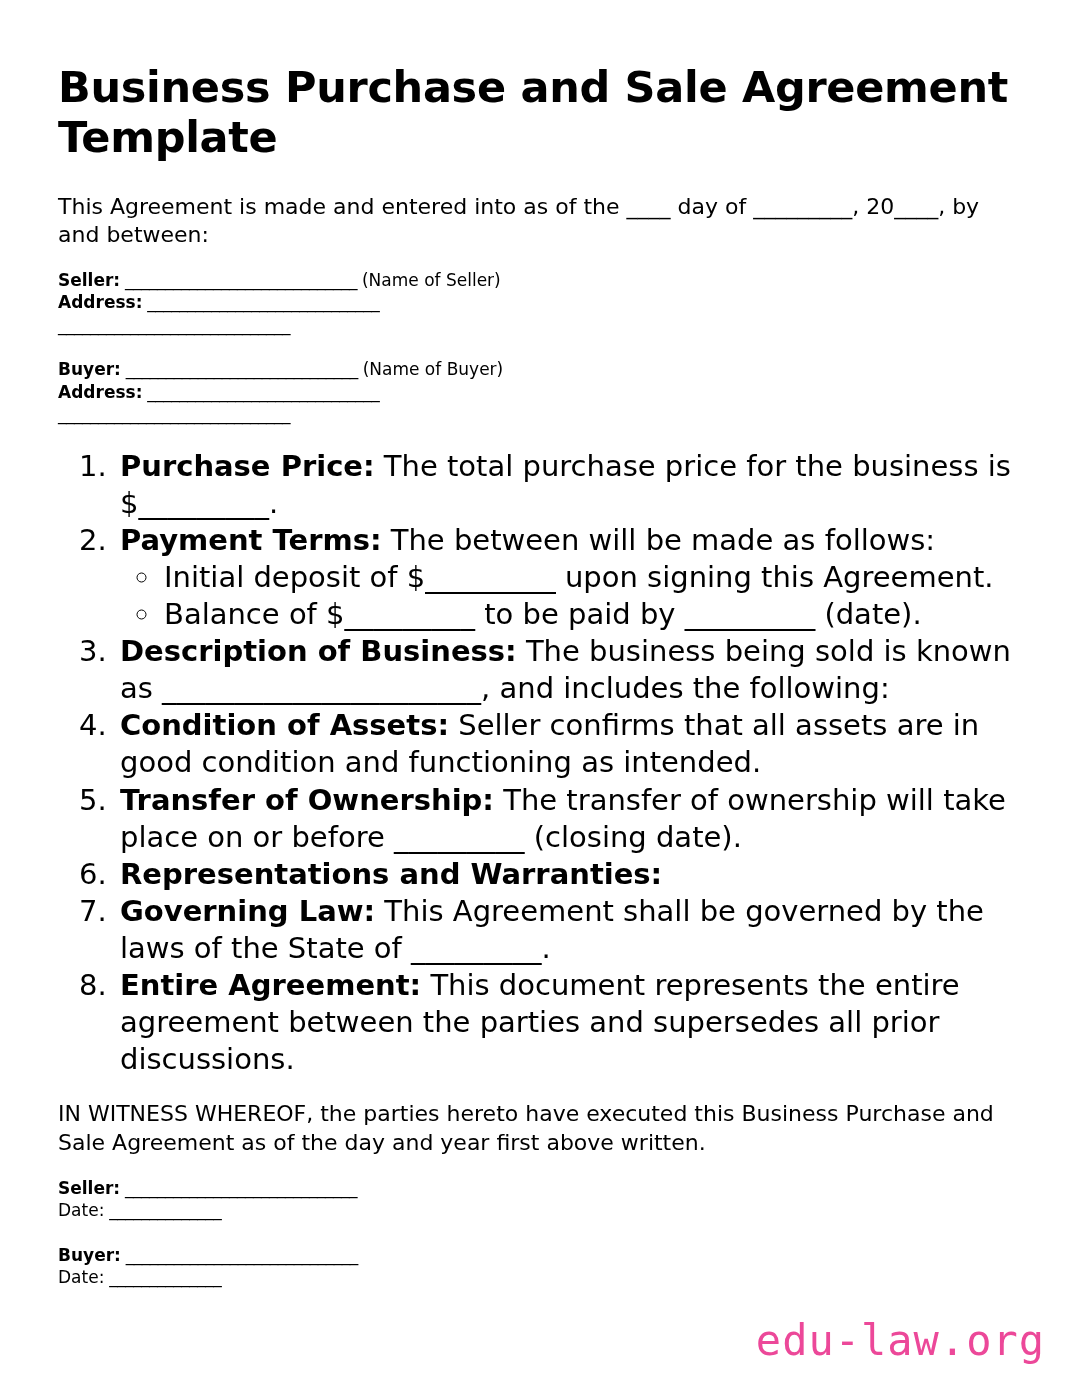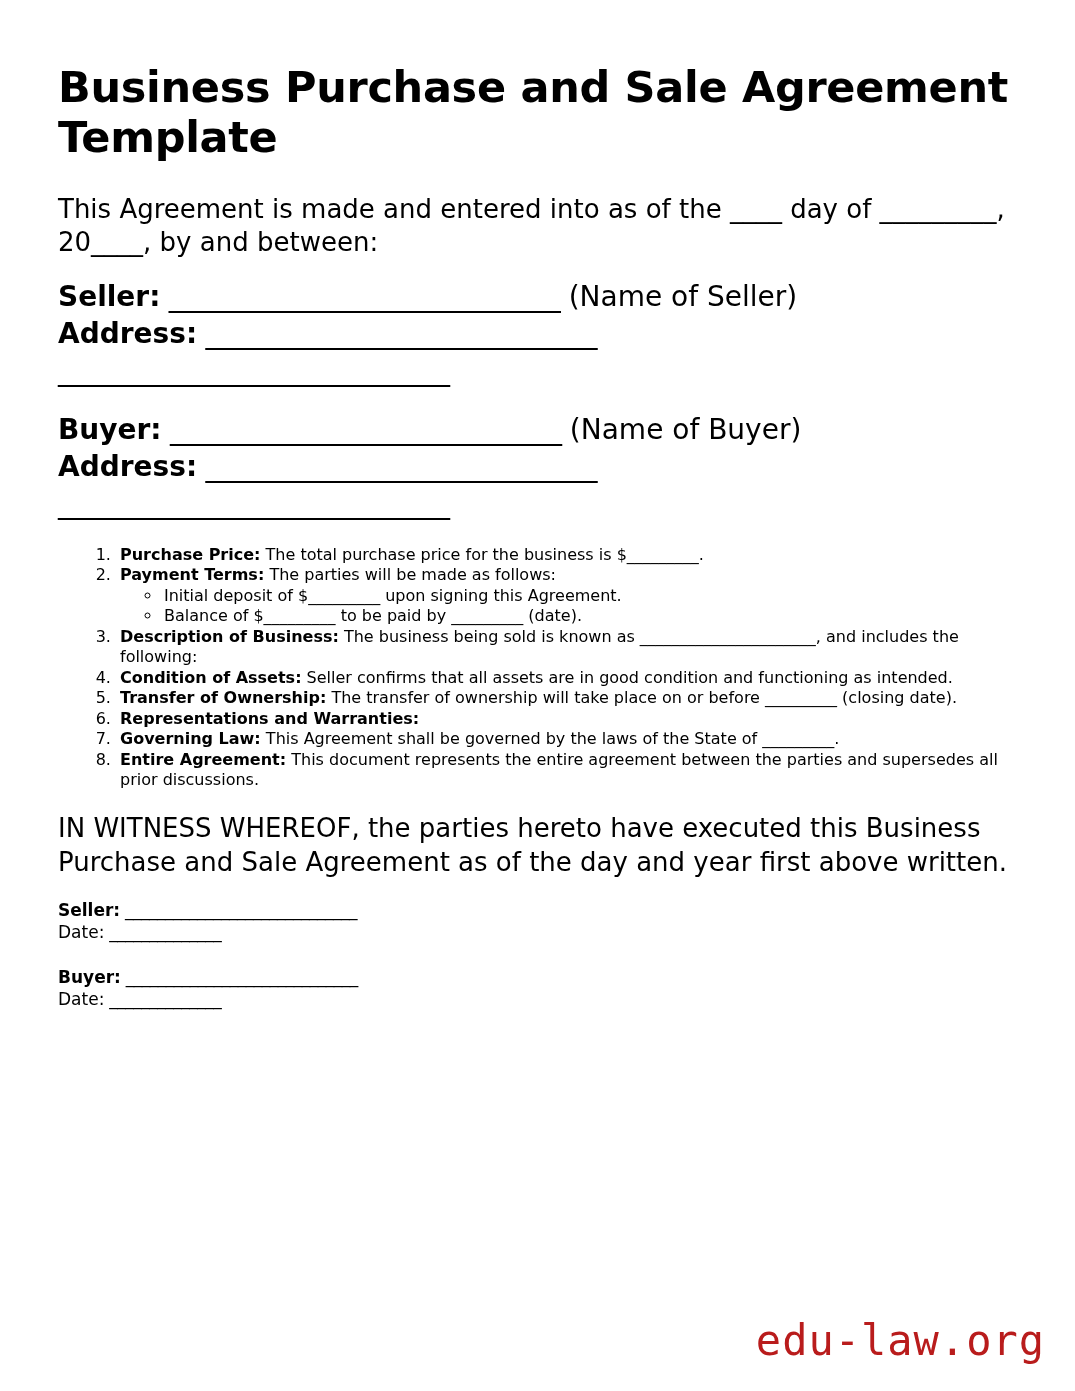--- a/index.html
+++ b/index.html
@@ -28,42 +28,42 @@
   }
   .doc-title {
     font-size: 43px;
     font-weight: bold;
     line-height: 1.17;
     letter-spacing: -0.3px;
     margin: 0 0 30px 0;
     max-width: 960px;
   }
   p.para {
-    font-size: 26px;
+    font-size: 22px;
     line-height: 1.28;
     margin: 0 0 20px 0;
     max-width: 952px;
   }
   .party-block {
-    font-size: 28px;
+    font-size: 17px;
     line-height: 1.32;
     margin: 0 0 22px 0;
     max-width: 952px;
   }
   .party-block .lbl {
     font-weight: bold;
   }
   .party-block .ln {
     letter-spacing: -0.5px;
   }
   .party-block .note {
     font-weight: normal;
   }
   ol.clauses {
-    font-size: 16px;
+    font-size: 29px;
     line-height: 1.28;
     margin: 0 0 22px 0;
     padding-left: 58px;
     max-width: 900px;
   }
   ol.clauses > li {
     margin: 0 0 0 0;
     padding-left: 4px;
   }
   ol.clauses > li > .term {
@@ -89,21 +89,21 @@
   .sig-block .lbl {
     font-weight: bold;
   }
   .watermark {
     position: absolute;
     right: 30px;
     bottom: 26px;
     font-family: "DejaVu Sans Mono", "Liberation Mono", monospace;
     font-size: 42px;
     letter-spacing: 1px;
-    color: #b91c1c;
+    color: #ec4899;
     text-align: right;
   }
 </style>
 </head>
 <body>
 
 <div class="page">
 
   <h1 class="doc-title">Business Purchase and Sale Agreement Template</h1>
 
@@ -117,21 +117,21 @@
 
   <div class="party-block">
     <span class="lbl">Buyer:</span><span class="ln"> _____________________________ </span><span class="note">(Name of Buyer)</span><br>
     <span class="lbl">Address:</span><span class="ln"> _____________________________</span><br>
     <span class="ln">_____________________________</span>
   </div>
 
 
   <ol class="clauses" id="clause-list">
       <li><span class="term">Purchase Price:</span><span> The total purchase price for the business is $_________.</span></li>
-      <li><span class="term">Payment Terms:</span><span> The parties will be made as follows:</span><ul class="subs">
+      <li><span class="term">Payment Terms:</span><span> The between will be made as follows:</span><ul class="subs">
           <li>Initial deposit of $_________ upon signing this Agreement.</li>
           <li>Balance of $_________ to be paid by _________ (date).</li>
         </ul></li>
       <li><span class="term">Description of Business:</span><span> The business being sold is known as ______________________, and includes the following:</span></li>
       <li><span class="term">Condition of Assets:</span><span> Seller confirms that all assets are in good condition and functioning as intended.</span></li>
       <li><span class="term">Transfer of Ownership:</span><span> The transfer of ownership will take place on or before _________ (closing date).</span></li>
       <li><span class="term">Representations and Warranties:</span></li>
       <li><span class="term">Governing Law:</span><span> This Agreement shall be governed by the laws of the State of _________.</span></li>
       <li><span class="term">Entire Agreement:</span><span> This document represents the entire agreement between the parties and supersedes all prior discussions.</span></li>
     </ol>

